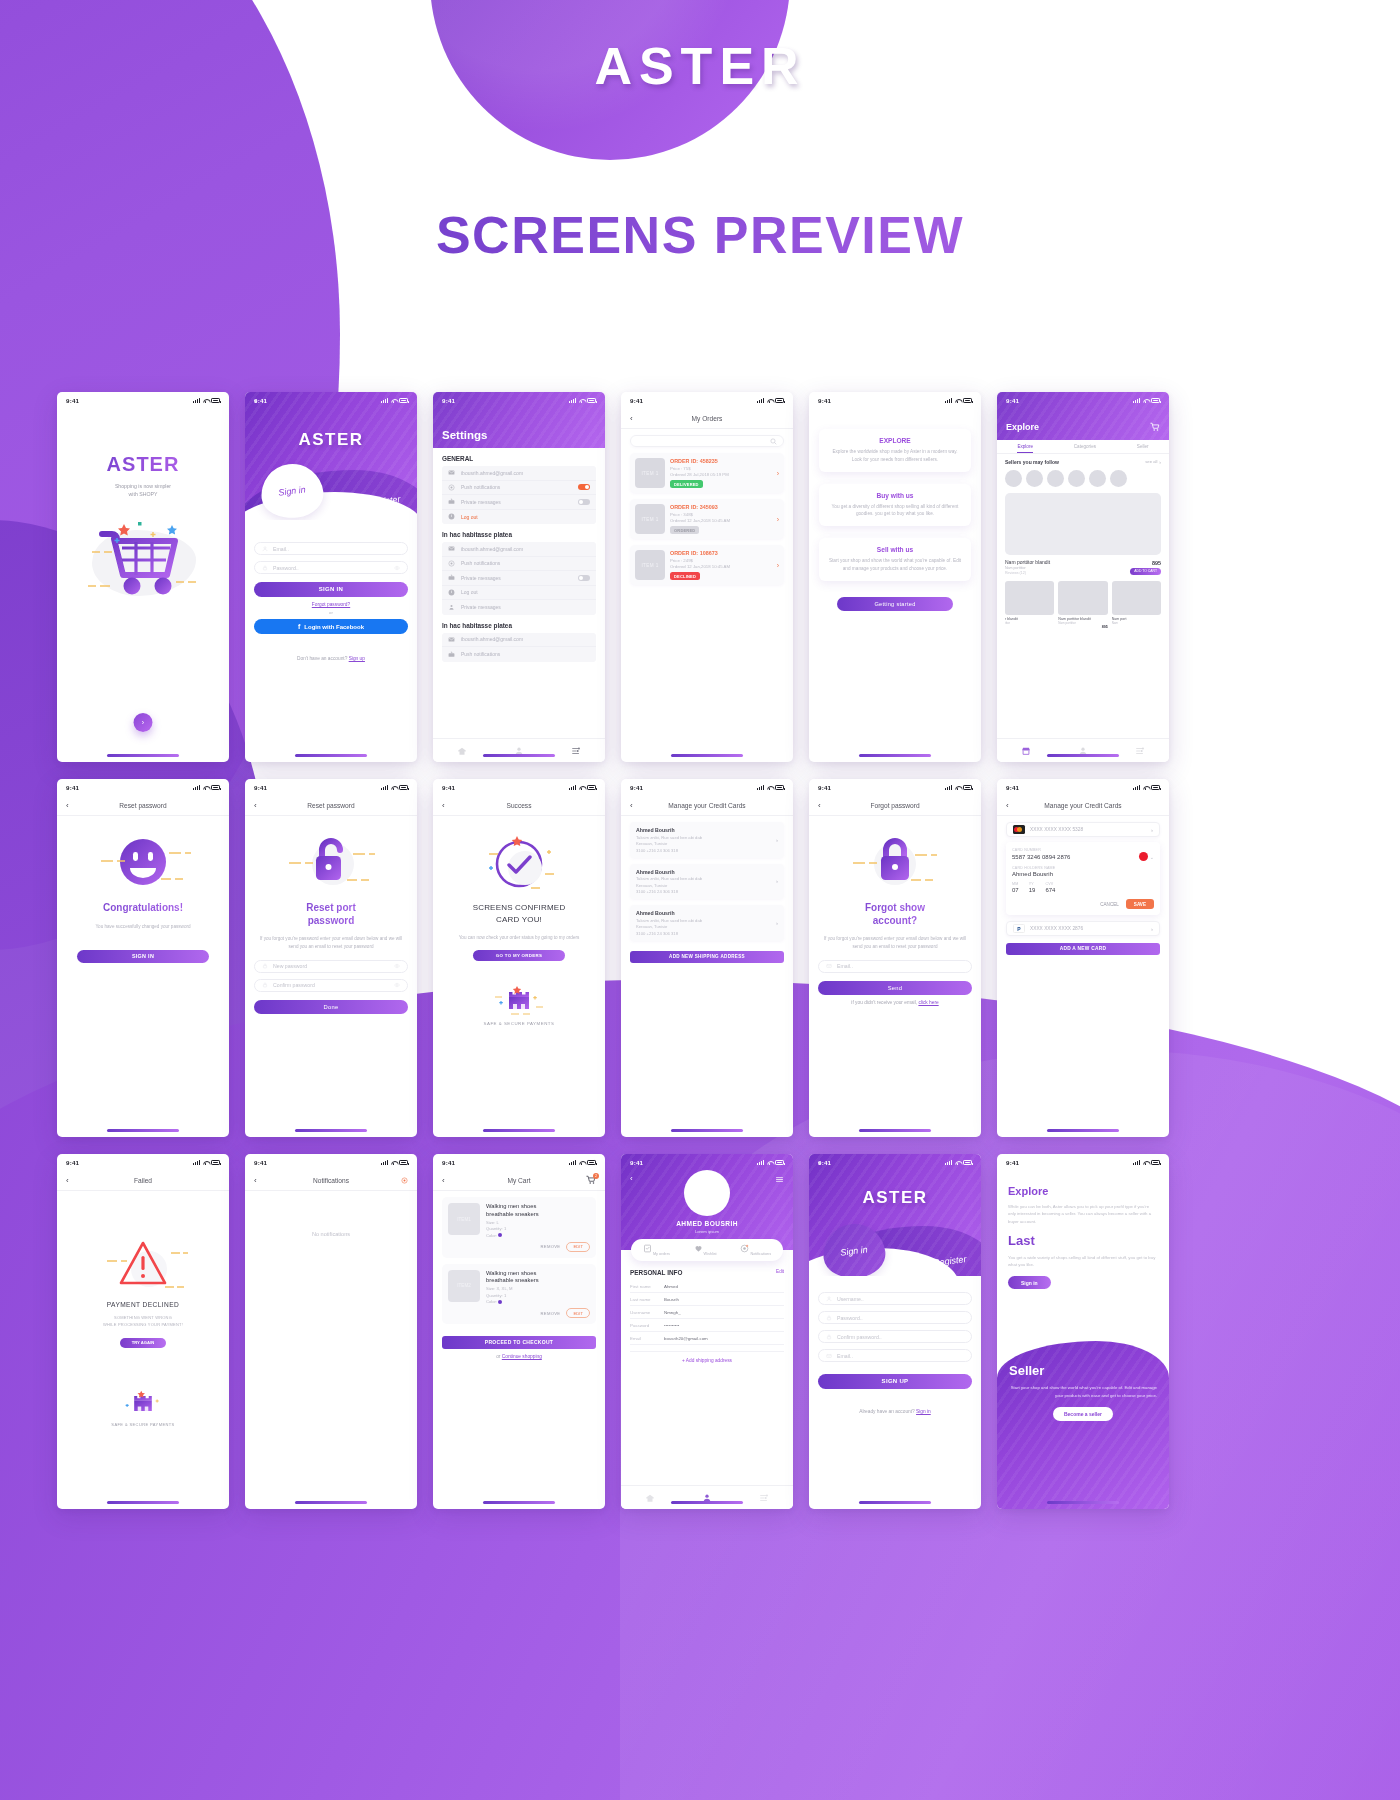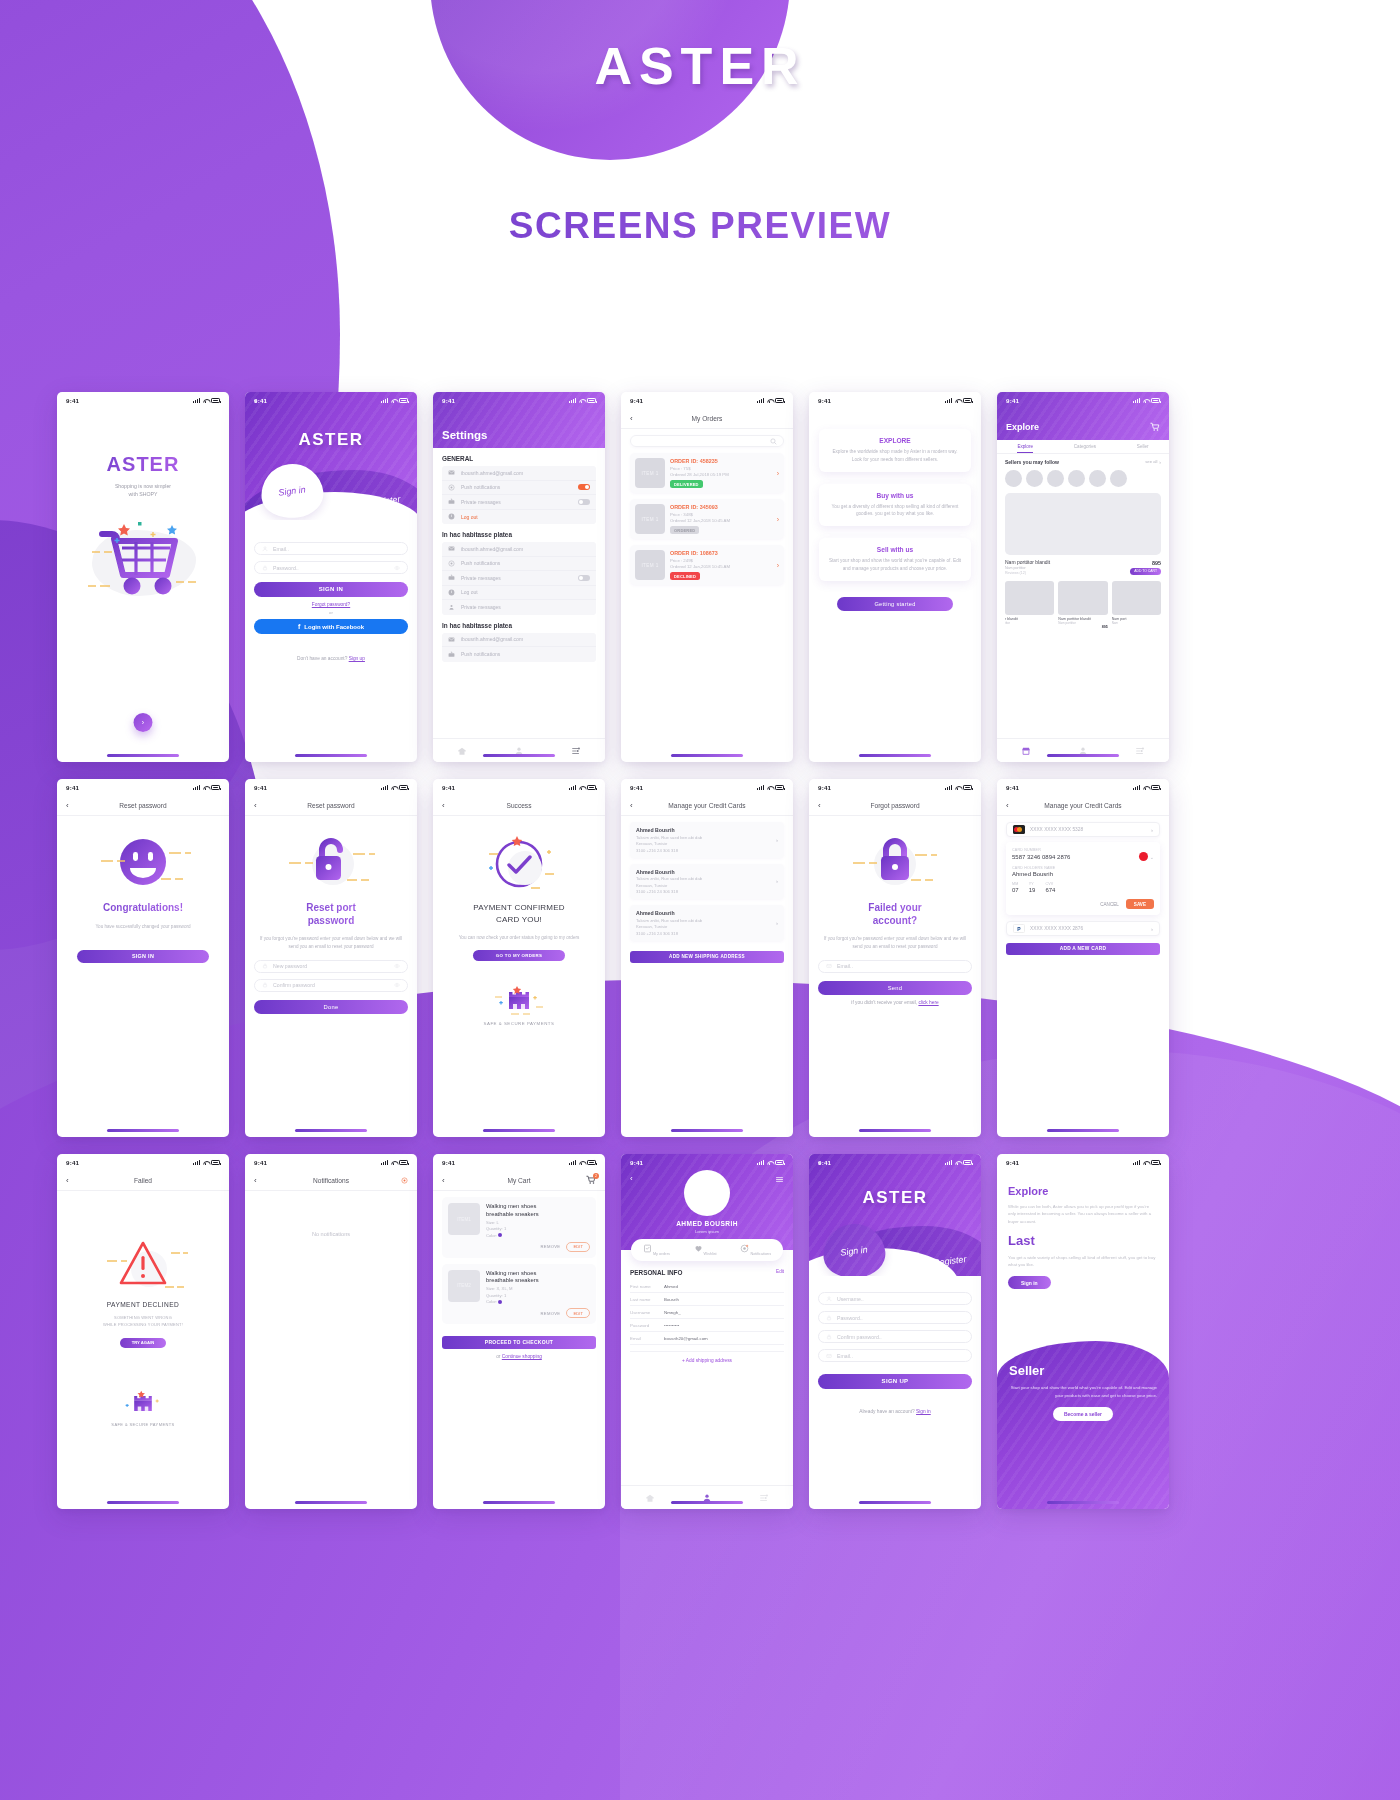--- a/index.html
+++ b/index.html
@@ -47,21 +47,21 @@
 
   
   .hero { position:relative; z-index:3; }
   .hero-logo {
     position:absolute; left:0; top:36px; width:1400px; text-align:center;
     font-size:52px; font-weight:bold; letter-spacing:7px; color:#ffffff;
     text-shadow: 2px 3px 5px rgba(60,20,110,.28);
   }
   .hero-title {
     position:absolute; left:0; top:205px; width:1400px; text-align:center;
-    font-size:37px; font-weight:bold; letter-spacing:1.5px;
+    font-size:52px; font-weight:bold; letter-spacing:1.5px;
     background: linear-gradient(90deg,#5b3bc4 0%, #7a43cf 35%, #a85fe6 75%, #b56cef 100%);
     -webkit-background-clip:text; background-clip:text; color:transparent;
   }
 
   
   .grid {
     position:absolute; z-index:4; left:57px; top:392px;
     width:1110px;
     display:grid; grid-template-columns: repeat(6, 172px); gap:17px 16px;
   }
@@ -862,21 +862,21 @@
         <circle cx="50" cy="32" r="22" fill="none" stroke="#7c3fcd" stroke-width="2.6"></circle>
         <circle cx="56" cy="36" r="17" fill="#f5f5f8"></circle>
         <path d="M40 33l7 7 14-15" fill="none" stroke="#7c3fcd" stroke-width="3.4" stroke-linecap="round" stroke-linejoin="round"></path>
         <path d="M48 4l1.7 3.4 3.6.5-2.6 2.6.6 3.6-3.3-1.7-3.3 1.7.6-3.6L42.7 7.9l3.6-.5z" fill="#f2604e"></path>
         <path d="M80 18v4M78 20h4" stroke="#f3c468" stroke-width="1.4"></path>
         <path d="M22 34v4M20 36h4" stroke="#4aa3f0" stroke-width="1.4"></path>
         <path d="M20 22h9M76 42h9M62 56h9" stroke="#f3c468" stroke-width="1.3"></path>
       </svg>
     </div>
     <div class="center" style="margin-top:6px;font-size:8px;color:#3a3a46;line-height:1.45;letter-spacing:.2px;">
-      <div>PAYMENT CONFIRMED</div>
+      <div>SCREENS CONFIRMED</div>
       <div>CARD YOU!</div>
     </div>
     <div class="p-small" style="margin-top:9px;">You can now check your order status by going to my orders</div>
     <div class="pill-btn" style="margin:8px 40px 0;height:11px;line-height:11px;font-size:4.4px;">GO TO MY ORDERS</div>
     <div style="margin-top:22px;text-align:center;">
       <svg width="56" height="34" viewBox="0 0 56 34">
         <defs>
             <linearGradient id="cg2" x1="0" y1="0" x2="1" y2="1">
               <stop offset="0" stop-color="#6b34c4"></stop>
               <stop offset="1" stop-color="#b265ee"></stop>
@@ -968,21 +968,21 @@
         <circle cx="50" cy="32" r="21" fill="#f4f4f7"></circle>
         <path d="M41 24v-6a9 9 0 0118 0v6" fill="none" stroke="url(#lg2)" stroke-width="6" stroke-linecap="round"></path>
         <rect x="36" y="24" width="28" height="24" rx="4.5" fill="url(#lg2)"></rect>
         <circle cx="50" cy="35" r="3" fill="#fff"></circle>
         <path d="M8 31h12M24 31h8" stroke="#f3c468" stroke-width="1.5"></path>
         <path d="M70 23h12M86 23h6" stroke="#f3c468" stroke-width="1.5"></path>
         <path d="M66 48h10M80 48h8" stroke="#f3c468" stroke-width="1.5"></path>
       </svg>
     </div>
     <div class="h-big">
-      <span>Failed your</span><br>
+      <span>Forgot show</span><br>
       <span>account?</span>
     </div>
     <div class="p-small">If you forgot you're password enter your email down below and we will send you an email to reset your password</div>
     <div class="pad" style="margin-top:9px;">
       <div class="field">
         <svg class="ic" viewBox="0 0 20 20">
             <rect x="2.5" y="5" width="15" height="10" rx="1.6" fill="none" stroke="#c9c9d3" stroke-width="1.5"></rect>
             <path d="M3 6l7 5 7-5" fill="none" stroke="#c9c9d3" stroke-width="1.5"></path>
           </svg>
         <span>Email..</span>

